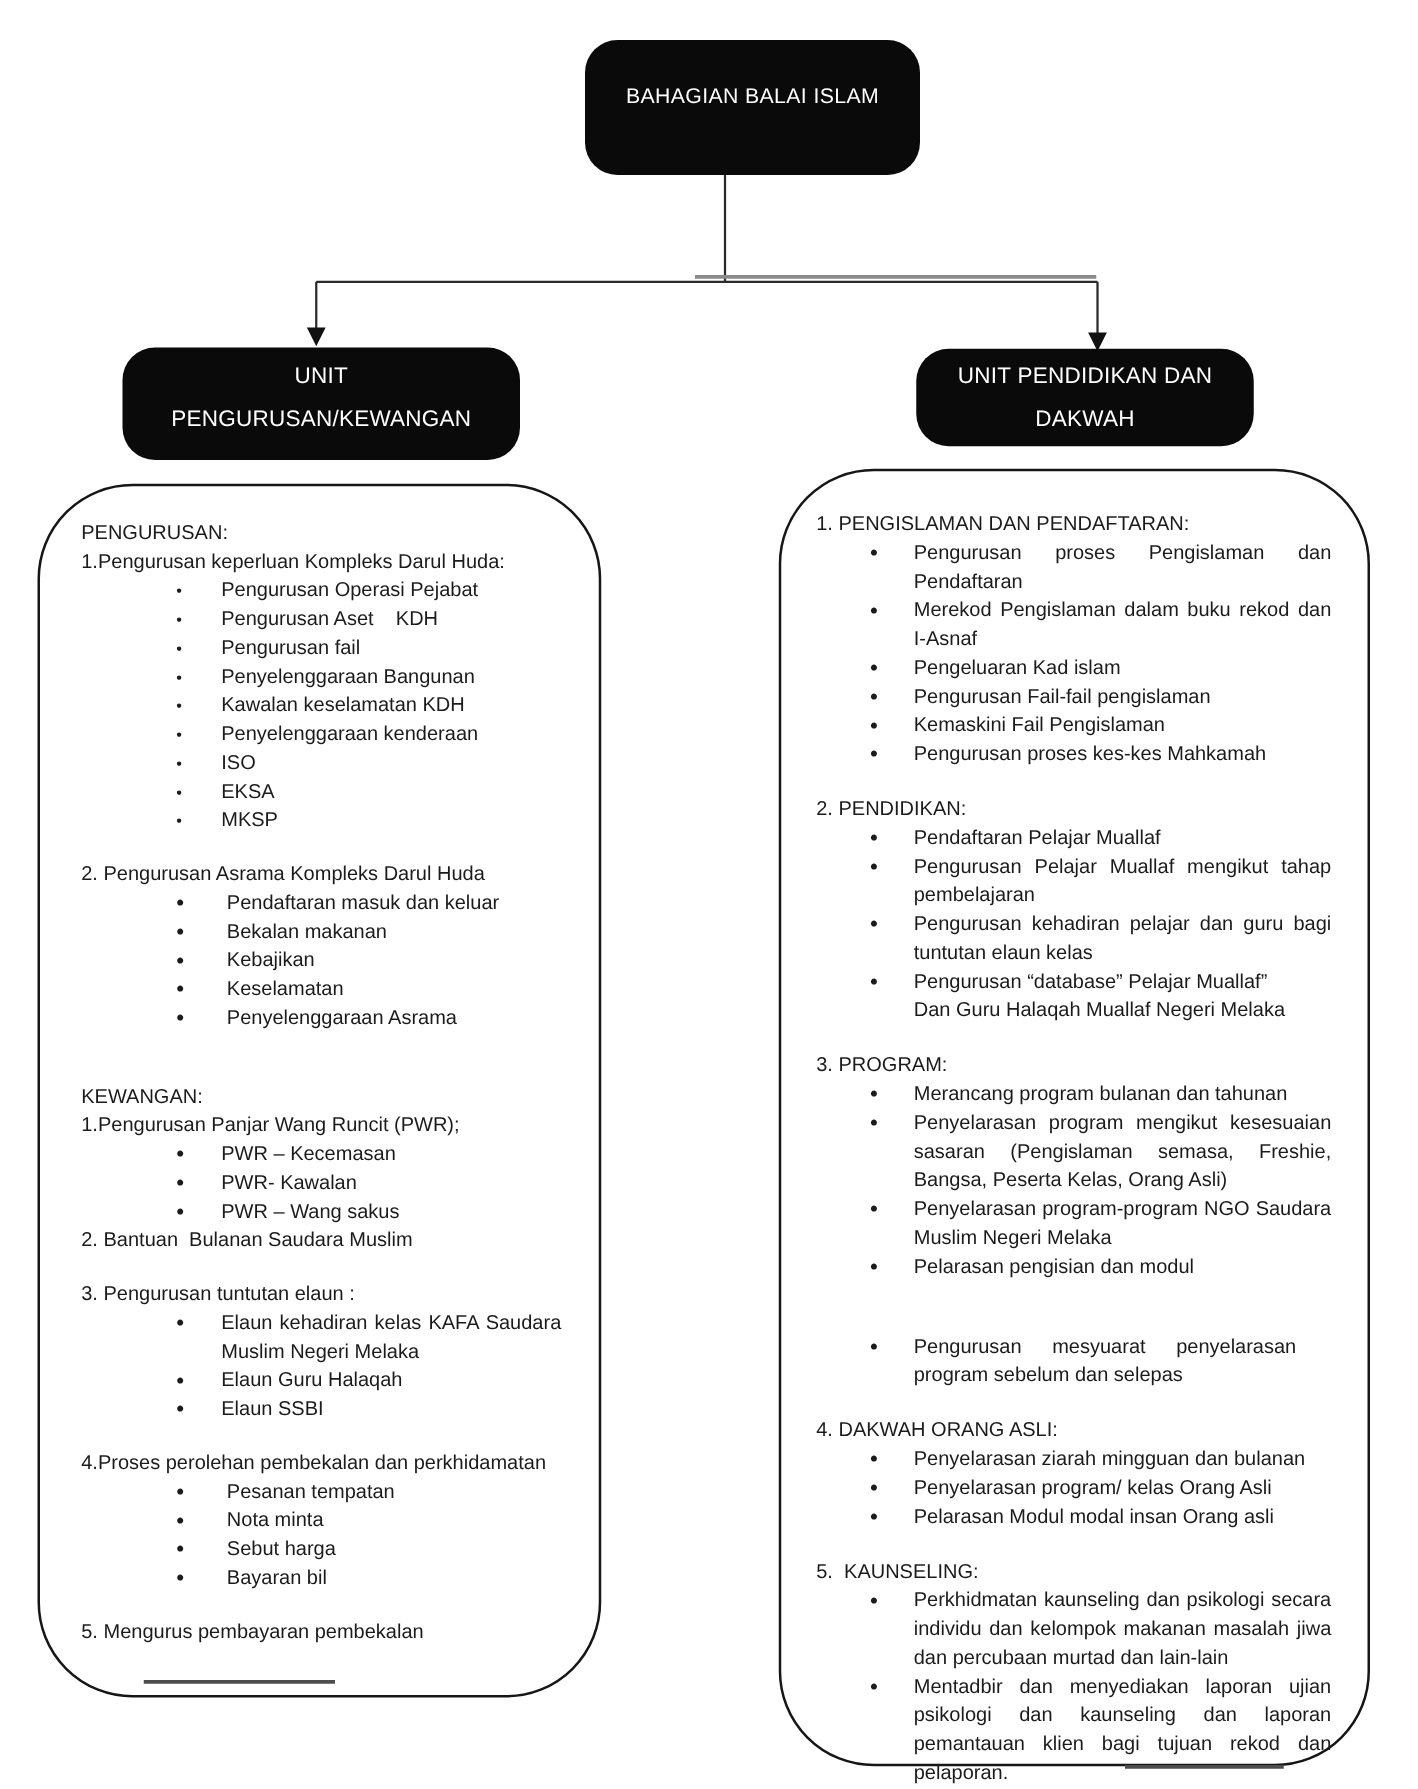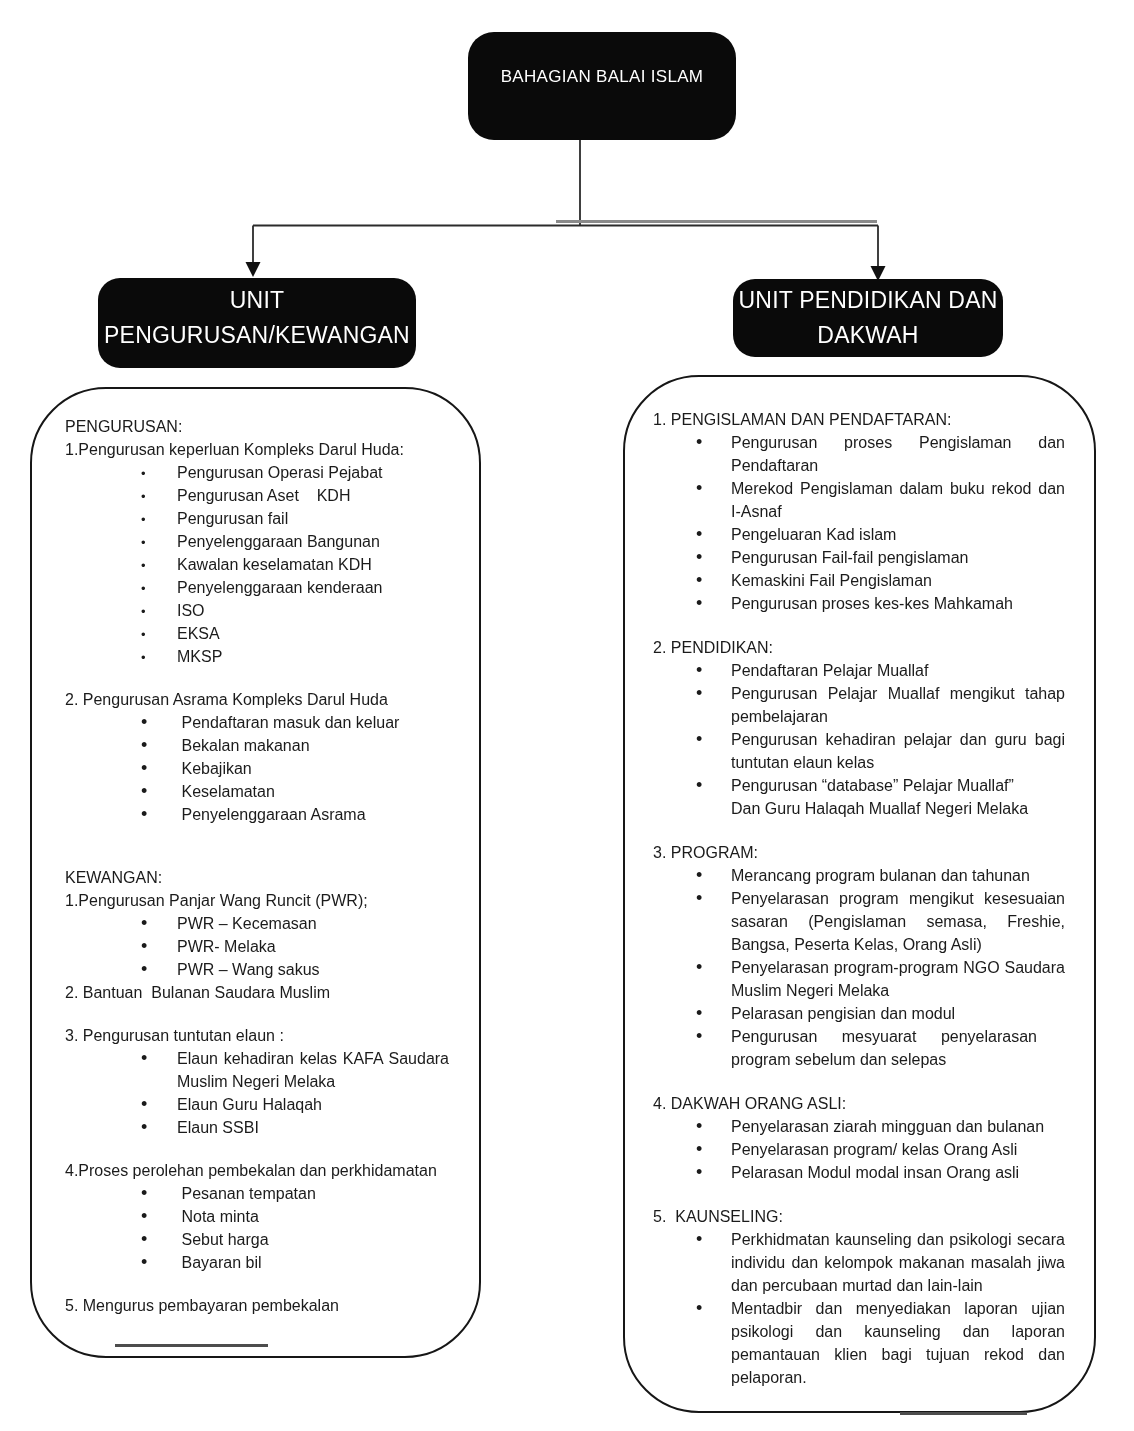--- a/index.html
+++ b/index.html
@@ -32,24 +32,23 @@
   .node-root {
     left: 448px; top: 32px;
     width: 268px; height: 108px;
     font-size: 17px;
     padding-bottom: 18px;
     box-sizing: border-box;
     letter-spacing: 0.3px;
     margin-left: 20px;
   }
   .node-unit {
-    font-size: 23px;
+    font-size: 18px;
     line-height: 35px;
     letter-spacing: 0.2px;
-    border-radius: 22px;
   }
   .node-unit-left {
     left: 98px; top: 278px;
     width: 318px; height: 90px;
     padding-bottom: 10px;
     box-sizing: border-box;
   }
   .node-unit-right {
     left: 733px; top: 279px;
     width: 270px; height: 78px;
@@ -80,21 +79,21 @@
   .li { position: relative; }
   .panel-left  .li { padding-left: 112px; }
   .panel-right .li { padding-left: 78px; }
   .marker { position: absolute; top: 0; line-height: 23px; }
   .panel-left  .marker { left: 76px; }
   .panel-right .marker { left: 43px; }
   .li.bullet       .marker::before { content: "\2022"; font-size: 18px; }
   .li.bullet-small .marker::before { content: "\2022"; font-size: 13px; }
   .txt { display: block; white-space: pre-wrap; }
   .li.justify .txt { text-align: justify; text-align-last: left; }
-  .li.narrow .txt { max-width: 306px; }
+  .li.narrow .txt { max-width: 306px; margin-top: 41px; }
   .spacer { height: 20px; }
   .panel-right .spacer { height: 21px; }
   .shadow-line { position: absolute; background: #4d4d4d; }
   .shadow-line-left  { left: 115px; top: 1344px; width: 153px; height: 3px; }
   .shadow-line-right { left: 900px; top: 1412px; width: 127px; height: 3px; }
   .shadow-line-connector { left: 556px; top: 220px; width: 321px; height: 3px; background: #8a8a8a; }
 </style>
 </head>
 <body>
 
@@ -142,21 +141,21 @@
       <div class="li bullet"><span class="marker"></span><span class="txt"> Pendaftaran masuk dan keluar</span></div>
       <div class="li bullet"><span class="marker"></span><span class="txt"> Bekalan makanan</span></div>
       <div class="li bullet"><span class="marker"></span><span class="txt"> Kebajikan</span></div>
       <div class="li bullet"><span class="marker"></span><span class="txt"> Keselamatan</span></div>
       <div class="li bullet"><span class="marker"></span><span class="txt"> Penyelenggaraan Asrama</span></div>
       <div class="spacer"></div>
       <div class="spacer"></div>
       <div class="heading">KEWANGAN:</div>
       <div class="heading">1.Pengurusan Panjar Wang Runcit (PWR);</div>
       <div class="li bullet"><span class="marker"></span><span class="txt">PWR – Kecemasan</span></div>
-      <div class="li bullet"><span class="marker"></span><span class="txt">PWR- Melaka</span></div>
+      <div class="li bullet"><span class="marker"></span><span class="txt">PWR- Kawalan</span></div>
       <div class="li bullet"><span class="marker"></span><span class="txt">PWR – Wang sakus</span></div>
       <div class="heading">2. Bantuan  Bulanan Saudara Muslim</div>
       <div class="spacer"></div>
       <div class="heading">3. Pengurusan tuntutan elaun :</div>
       <div class="li bullet justify"><span class="marker"></span><span class="txt">Elaun kehadiran kelas KAFA Saudara Muslim Negeri Melaka</span></div>
       <div class="li bullet"><span class="marker"></span><span class="txt">Elaun Guru Halaqah</span></div>
       <div class="li bullet"><span class="marker"></span><span class="txt">Elaun SSBI</span></div>
       <div class="spacer"></div>
       <div class="heading">4.Proses perolehan pembekalan dan perkhidamatan</div>
       <div class="li bullet"><span class="marker"></span><span class="txt"> Pesanan tempatan</span></div>

